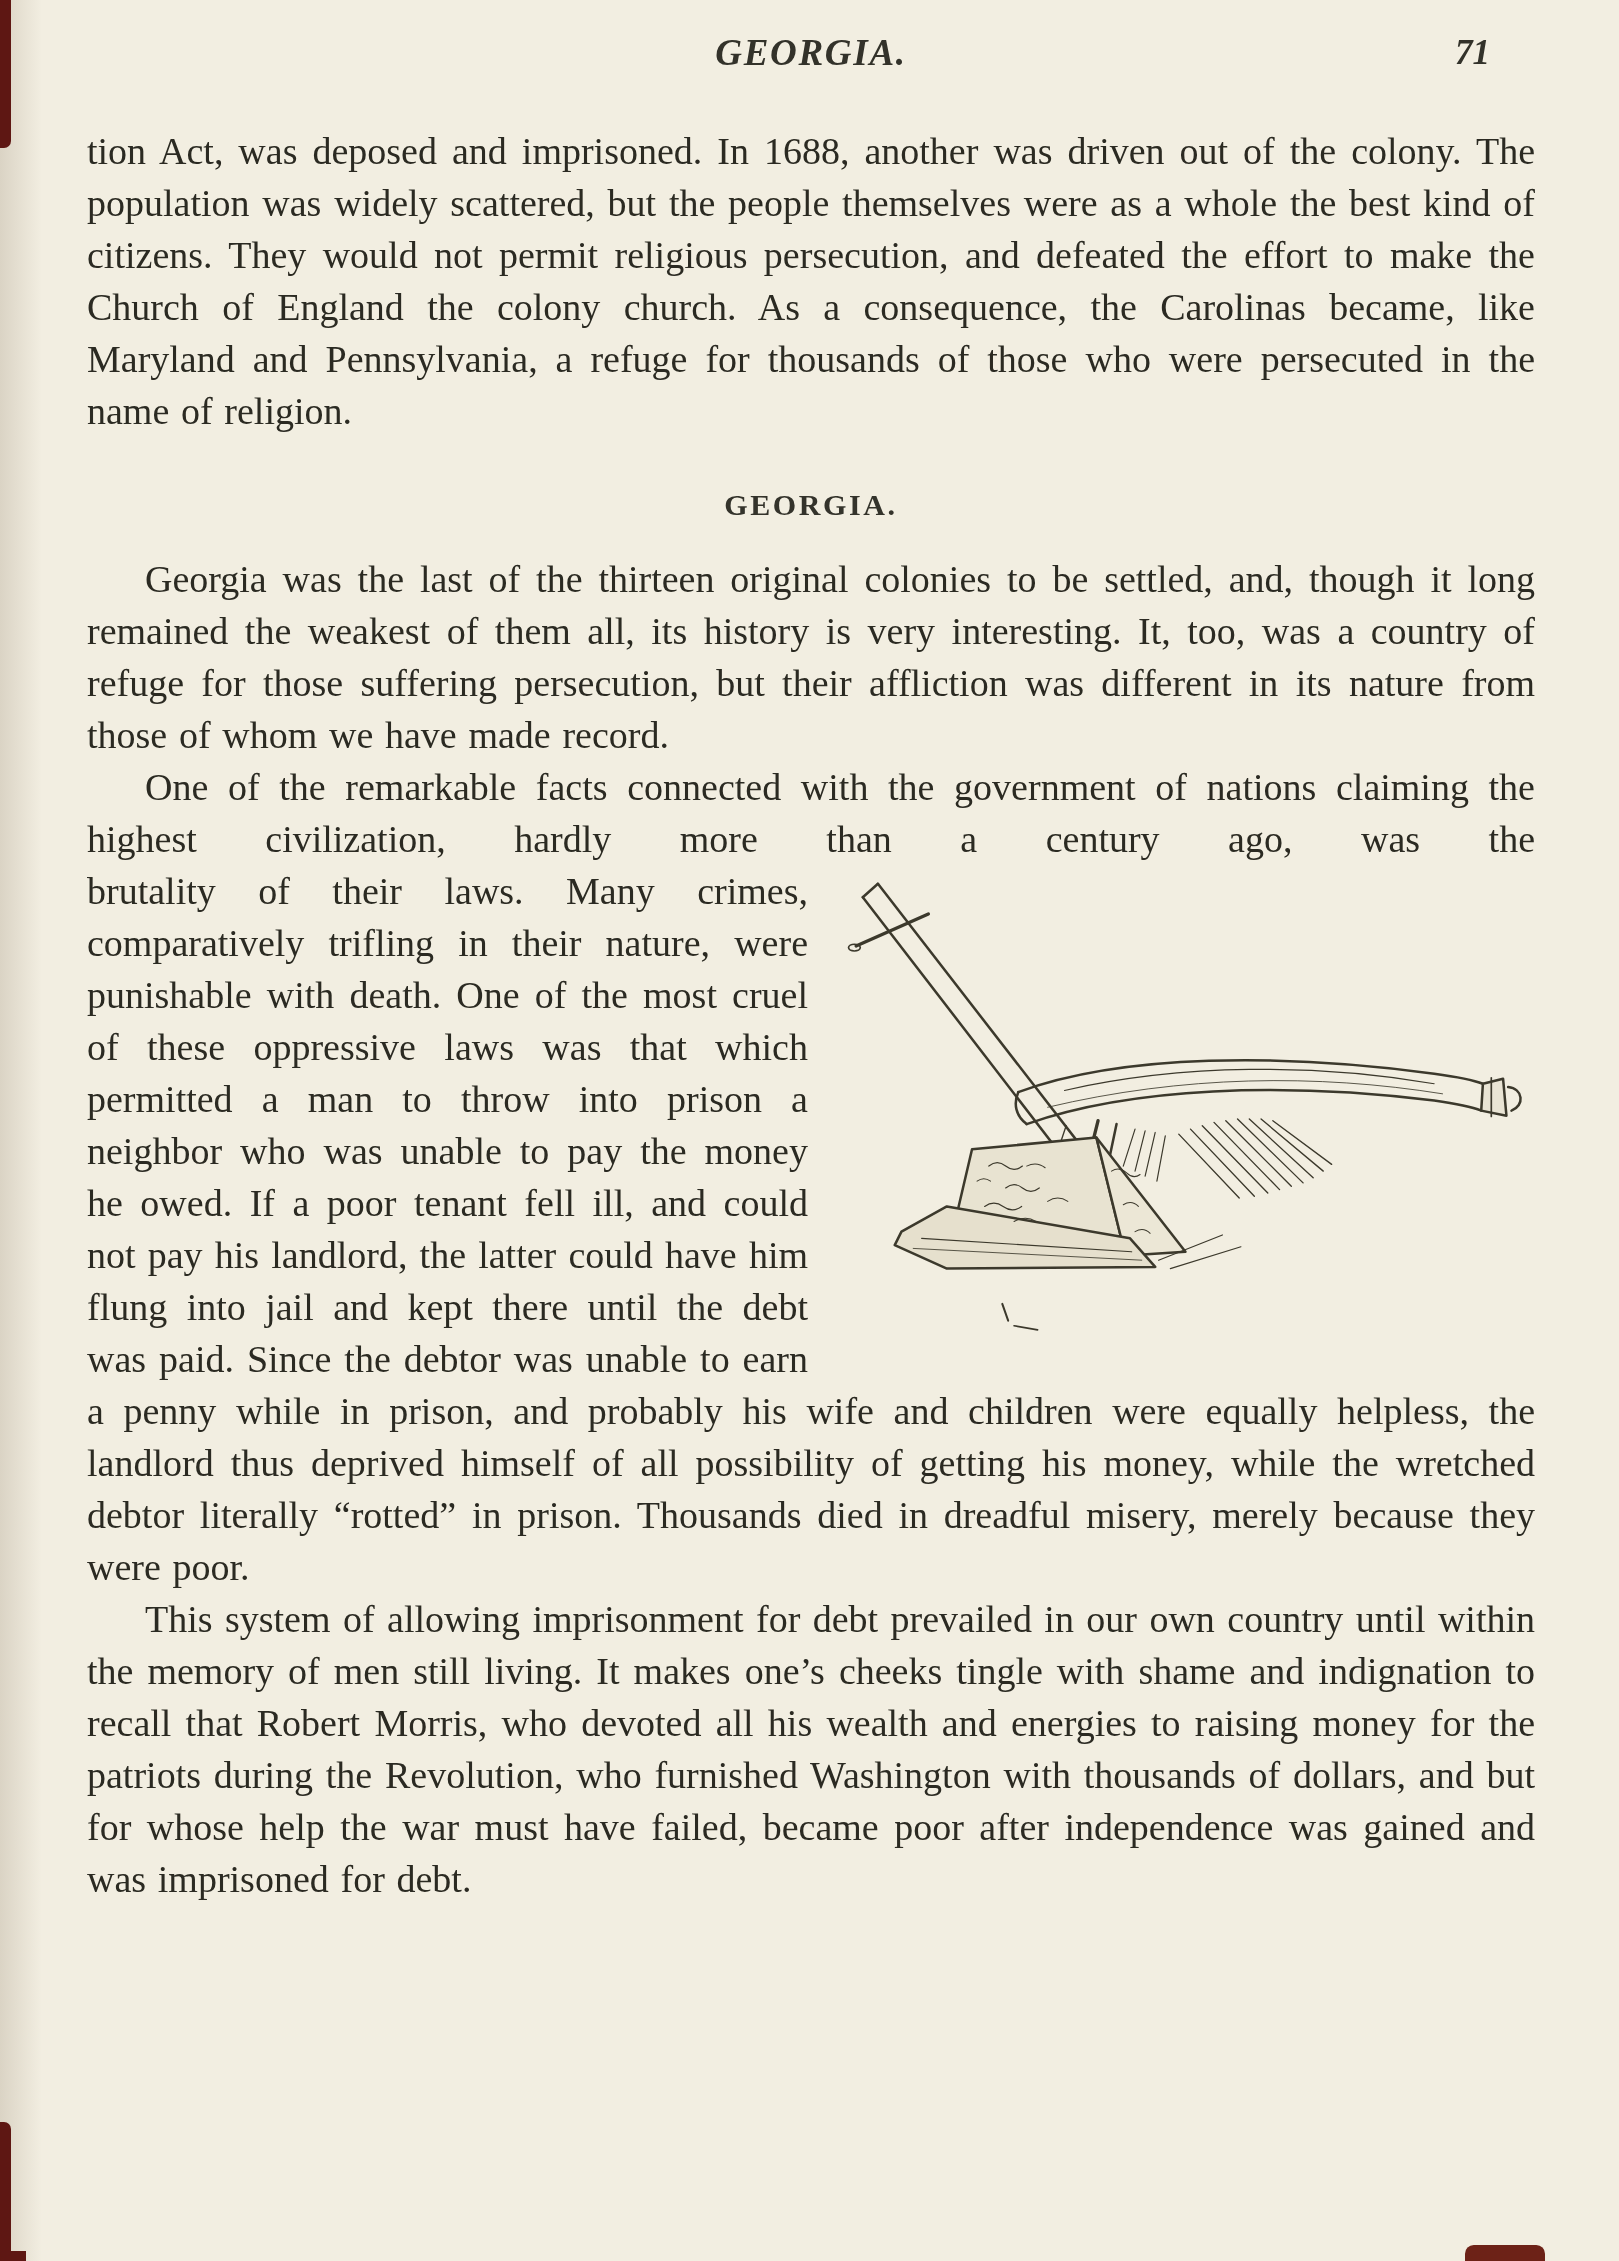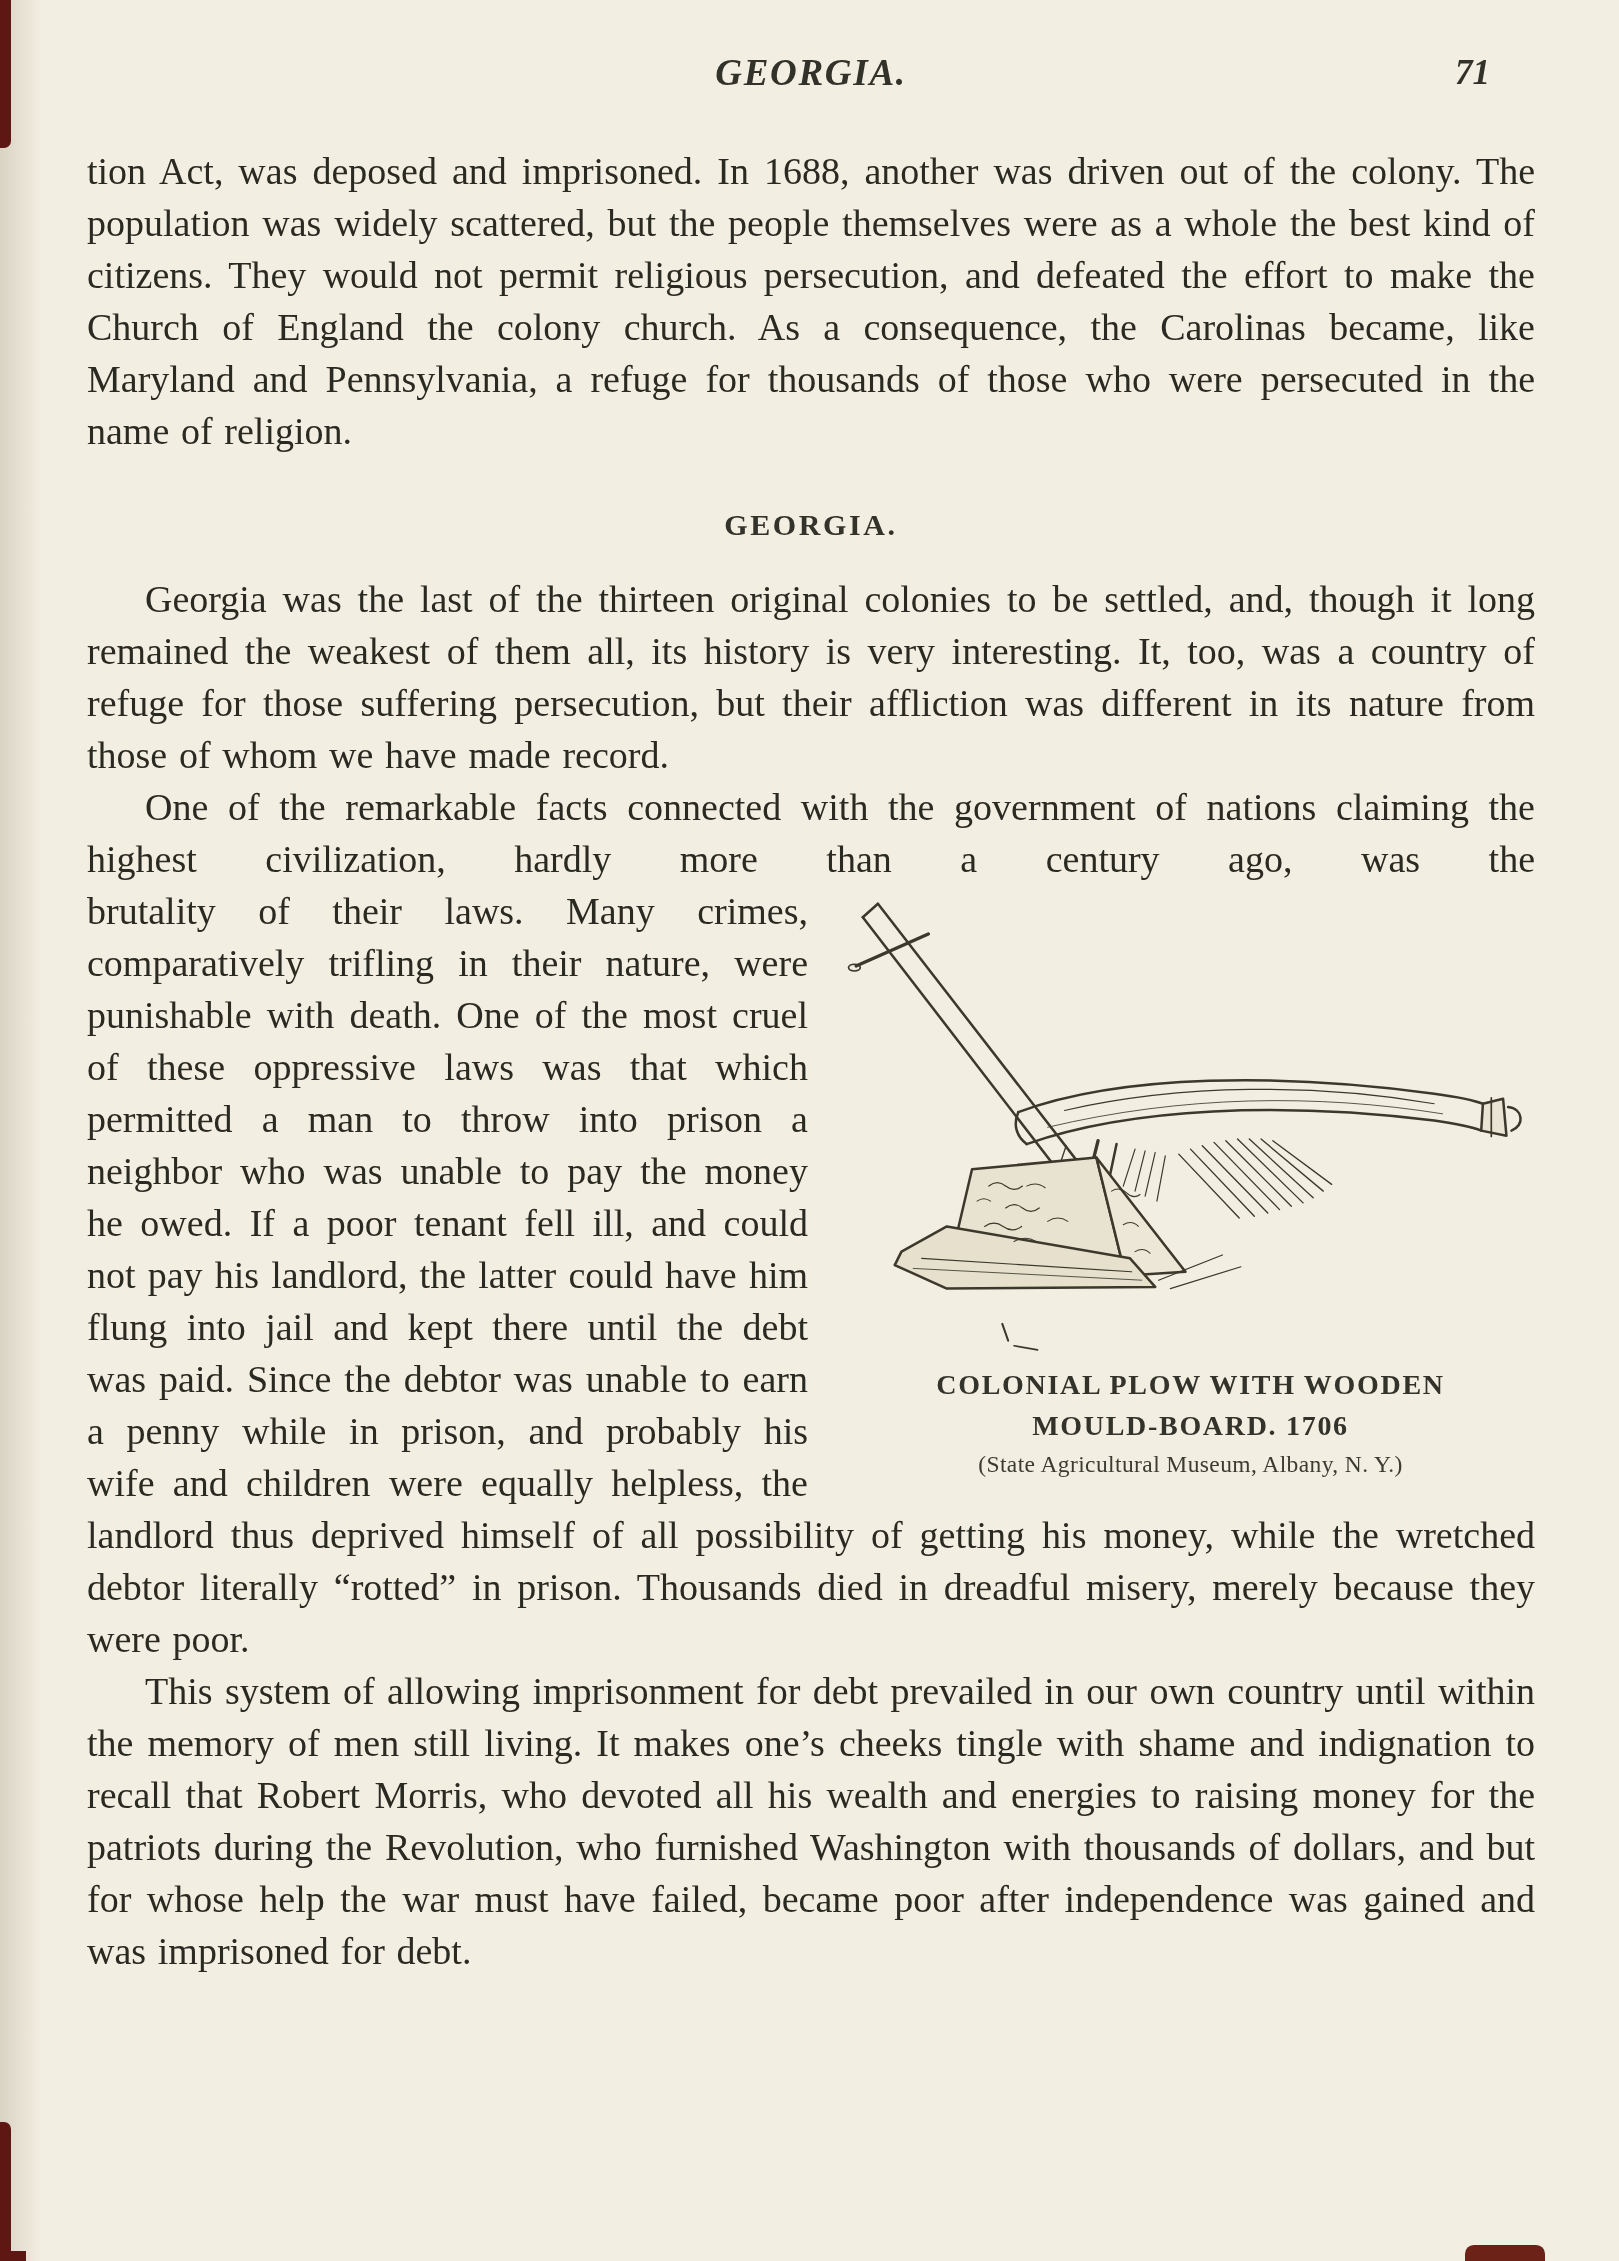--- a/index.html
+++ b/index.html
@@ -6,21 +6,21 @@
   html,body { width:1620px; height:2261px; }
   body {
     position:relative;
     background:#f2eee1;
     color:#2b2a22;
     font-family:"Liberation Serif", serif;
     overflow:hidden;
   }
   .page-inner {
     position:absolute;
-    left:87px; right:85px; top:31px;margin-top:20px;
+    left:87px; right:85px; top:31px;
   }
   
   .header-row { position:relative; height:56px; margin-bottom:38px; }
   .running-title {
     position:absolute; left:0; right:0; text-align:center;
     font-style:italic; font-weight:bold; font-size:37px; letter-spacing:1.7px;
     color:#33322a;
   }
   .page-number {
     position:absolute; right:45px; top:1.7px;
@@ -154,25 +154,20 @@
             <path d="M380,314 L370,368"></path>
           </g>
 
           <path d="M372,462 L448,432" stroke-width="1.4"></path>
           <path d="M386,472 L470,446" stroke-width="1.4"></path>
 
           <path d="M186,514 l7,20" stroke-width="2.4"></path>
           <path d="M200,540 l28,5" stroke-width="2"></path>
         </g>
       </svg>
-      <figcaption>
-        <div class="caption-title">COLONIAL PLOW WITH WOODEN</div>
-        <div class="caption-title">MOULD-BOARD.  1706</div>
-        <div class="caption-source">(State Agricultural Museum, Albany, N. Y.)</div>
-      </figcaption>
     </figure>
     <p class="body">brutality of their laws.  Many crimes, comparatively trifling in their nature, were punishable with death.  One of the most cruel of these oppressive laws was that which permitted a man to throw into prison a neighbor who was unable to pay the money he owed.  If a poor tenant fell ill, and could not pay his landlord, the latter could have him flung into jail and kept there until the debt was paid.  Since the debtor was unable to earn a penny while in prison, and probably his wife and children were equally helpless, the landlord thus deprived himself of all possibility of getting his money, while the wretched debtor literally “rotted” in prison.  Thousands died in dreadful misery, merely because they were poor.</p>
   </div>
 
   <p class="body indent">This system of allowing imprisonment for debt prevailed in our own country until within the memory of men still living.  It makes one’s cheeks tingle with shame and indignation to recall that Robert Morris, who devoted all his wealth and energies to raising money for the patriots during the Revolution, who furnished Washington with thousands of dollars, and but for whose help the war must have failed, became poor after independence was gained and was imprisoned for debt.</p>
 
 
 </div>
 
 

